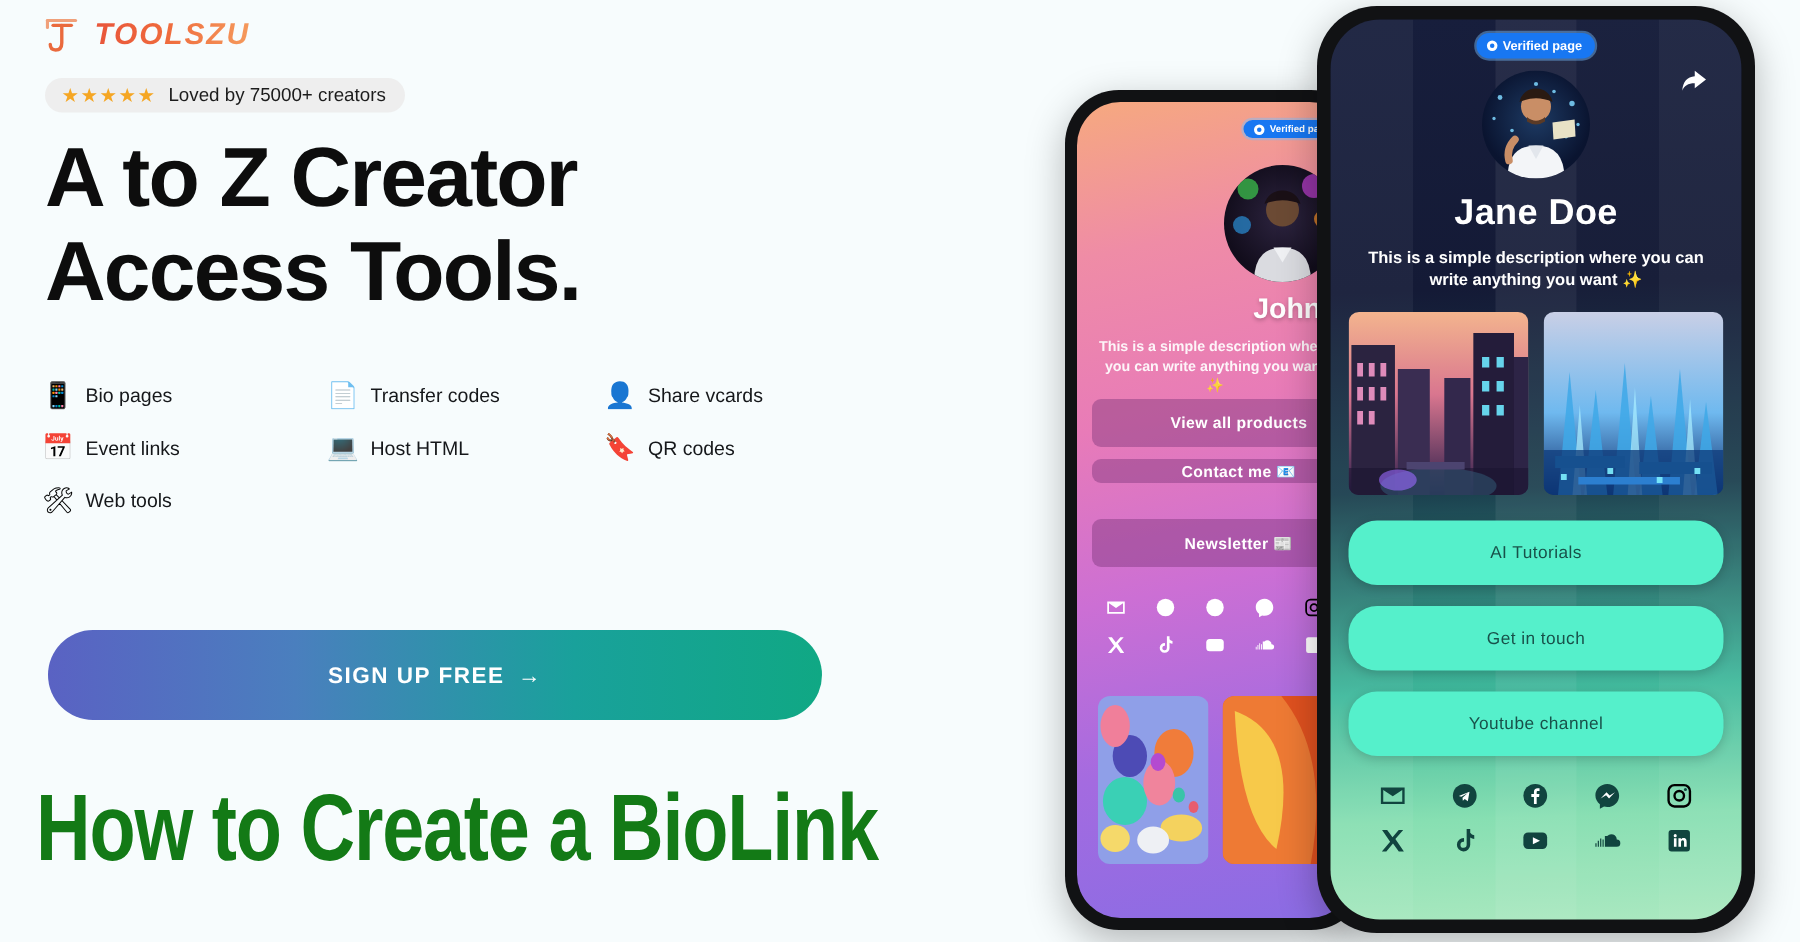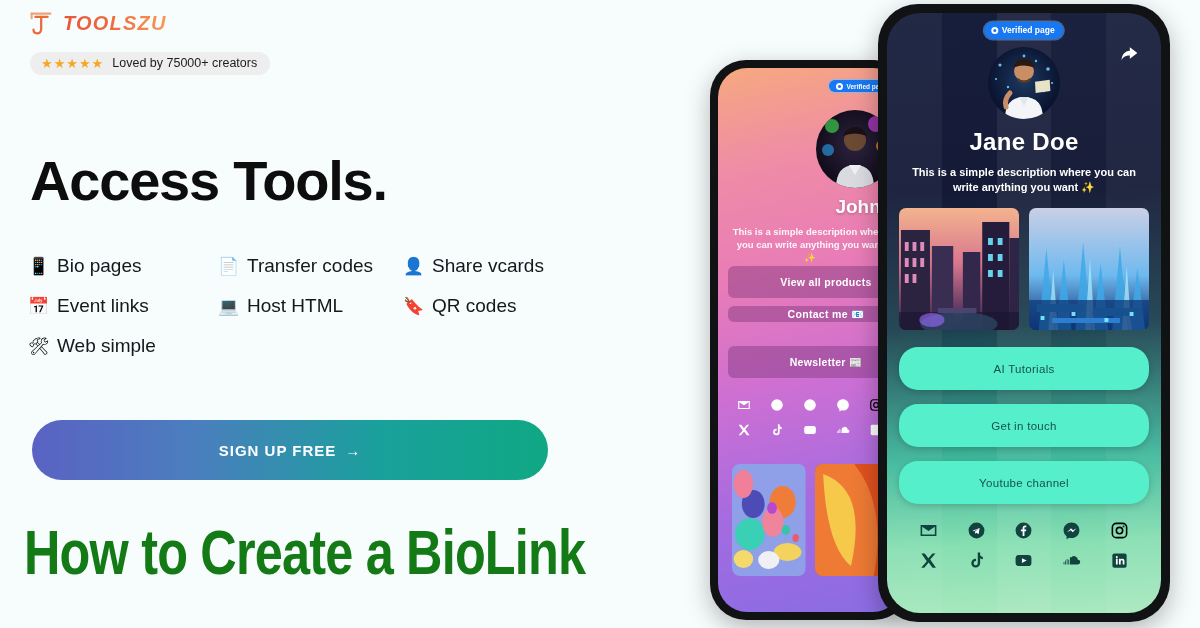--- a/index.html
+++ b/index.html
@@ -35,21 +35,21 @@
     color:#0d0d0d; letter-spacing:-1.2px;
   }
 
   .features {
     position:absolute; left:28px; top:255px; width:540px;
     display:grid; grid-template-columns:190px 185px 165px;
     row-gap:18px; align-items:center;
   }
   .feature { display:flex; align-items:center; gap:9px; }
   .feature-icon { font-size:17px; width:20px; text-align:center; line-height:1; }
-  .feature-label { font-size:19px; color:#15171a; }
+  .feature-label { font-size:13px; color:#15171a; }
 
   .cta {
     position:absolute; left:32px; top:420px; width:516px; height:60px;
     border:none; border-radius:30px; cursor:pointer;
     background:linear-gradient(90deg,#5a62c3 0%,#4a7fbe 32%,#19a19b 68%,#10a884 100%);
     color:#fff; font-size:15px; font-weight:bold; letter-spacing:1px;
     font-family:"Liberation Sans", sans-serif;
     display:flex; align-items:center; justify-content:center; gap:9px;
   }
 
@@ -135,21 +135,21 @@
     </span>
     <span class="brand-name">TOOLSZU</span>
   </div>
 
   <div class="rating-badge">
     <span class="stars">★★★★★</span>
     <span class="rating-text">Loved by 75000+ creators</span>
   </div>
 
   <h1 class="headline">
-    <br>
+    <span>A to Z Creator</span><br>
     <span>Access Tools.</span>
   </h1>
 
   <div class="features" id="features">
       <div class="feature">
         <span class="feature-icon">📱</span>
         <span class="feature-label">Bio pages</span>
       </div>
       <div class="feature">
         <span class="feature-icon">📄</span>
@@ -166,21 +166,21 @@
       <div class="feature">
         <span class="feature-icon">💻</span>
         <span class="feature-label">Host HTML</span>
       </div>
       <div class="feature">
         <span class="feature-icon">🔖</span>
         <span class="feature-label">QR codes</span>
       </div>
       <div class="feature">
         <span class="feature-icon">🛠</span>
-        <span class="feature-label">Web simple</span>
+        <span class="feature-label">Web tools</span>
       </div>
     </div>
 
   <button class="cta">
     <span>SIGN UP FREE</span>
     <span>→</span>
   </button>
 
   <div class="bottom-title">How to Create a BioLink</div>
 </div>

